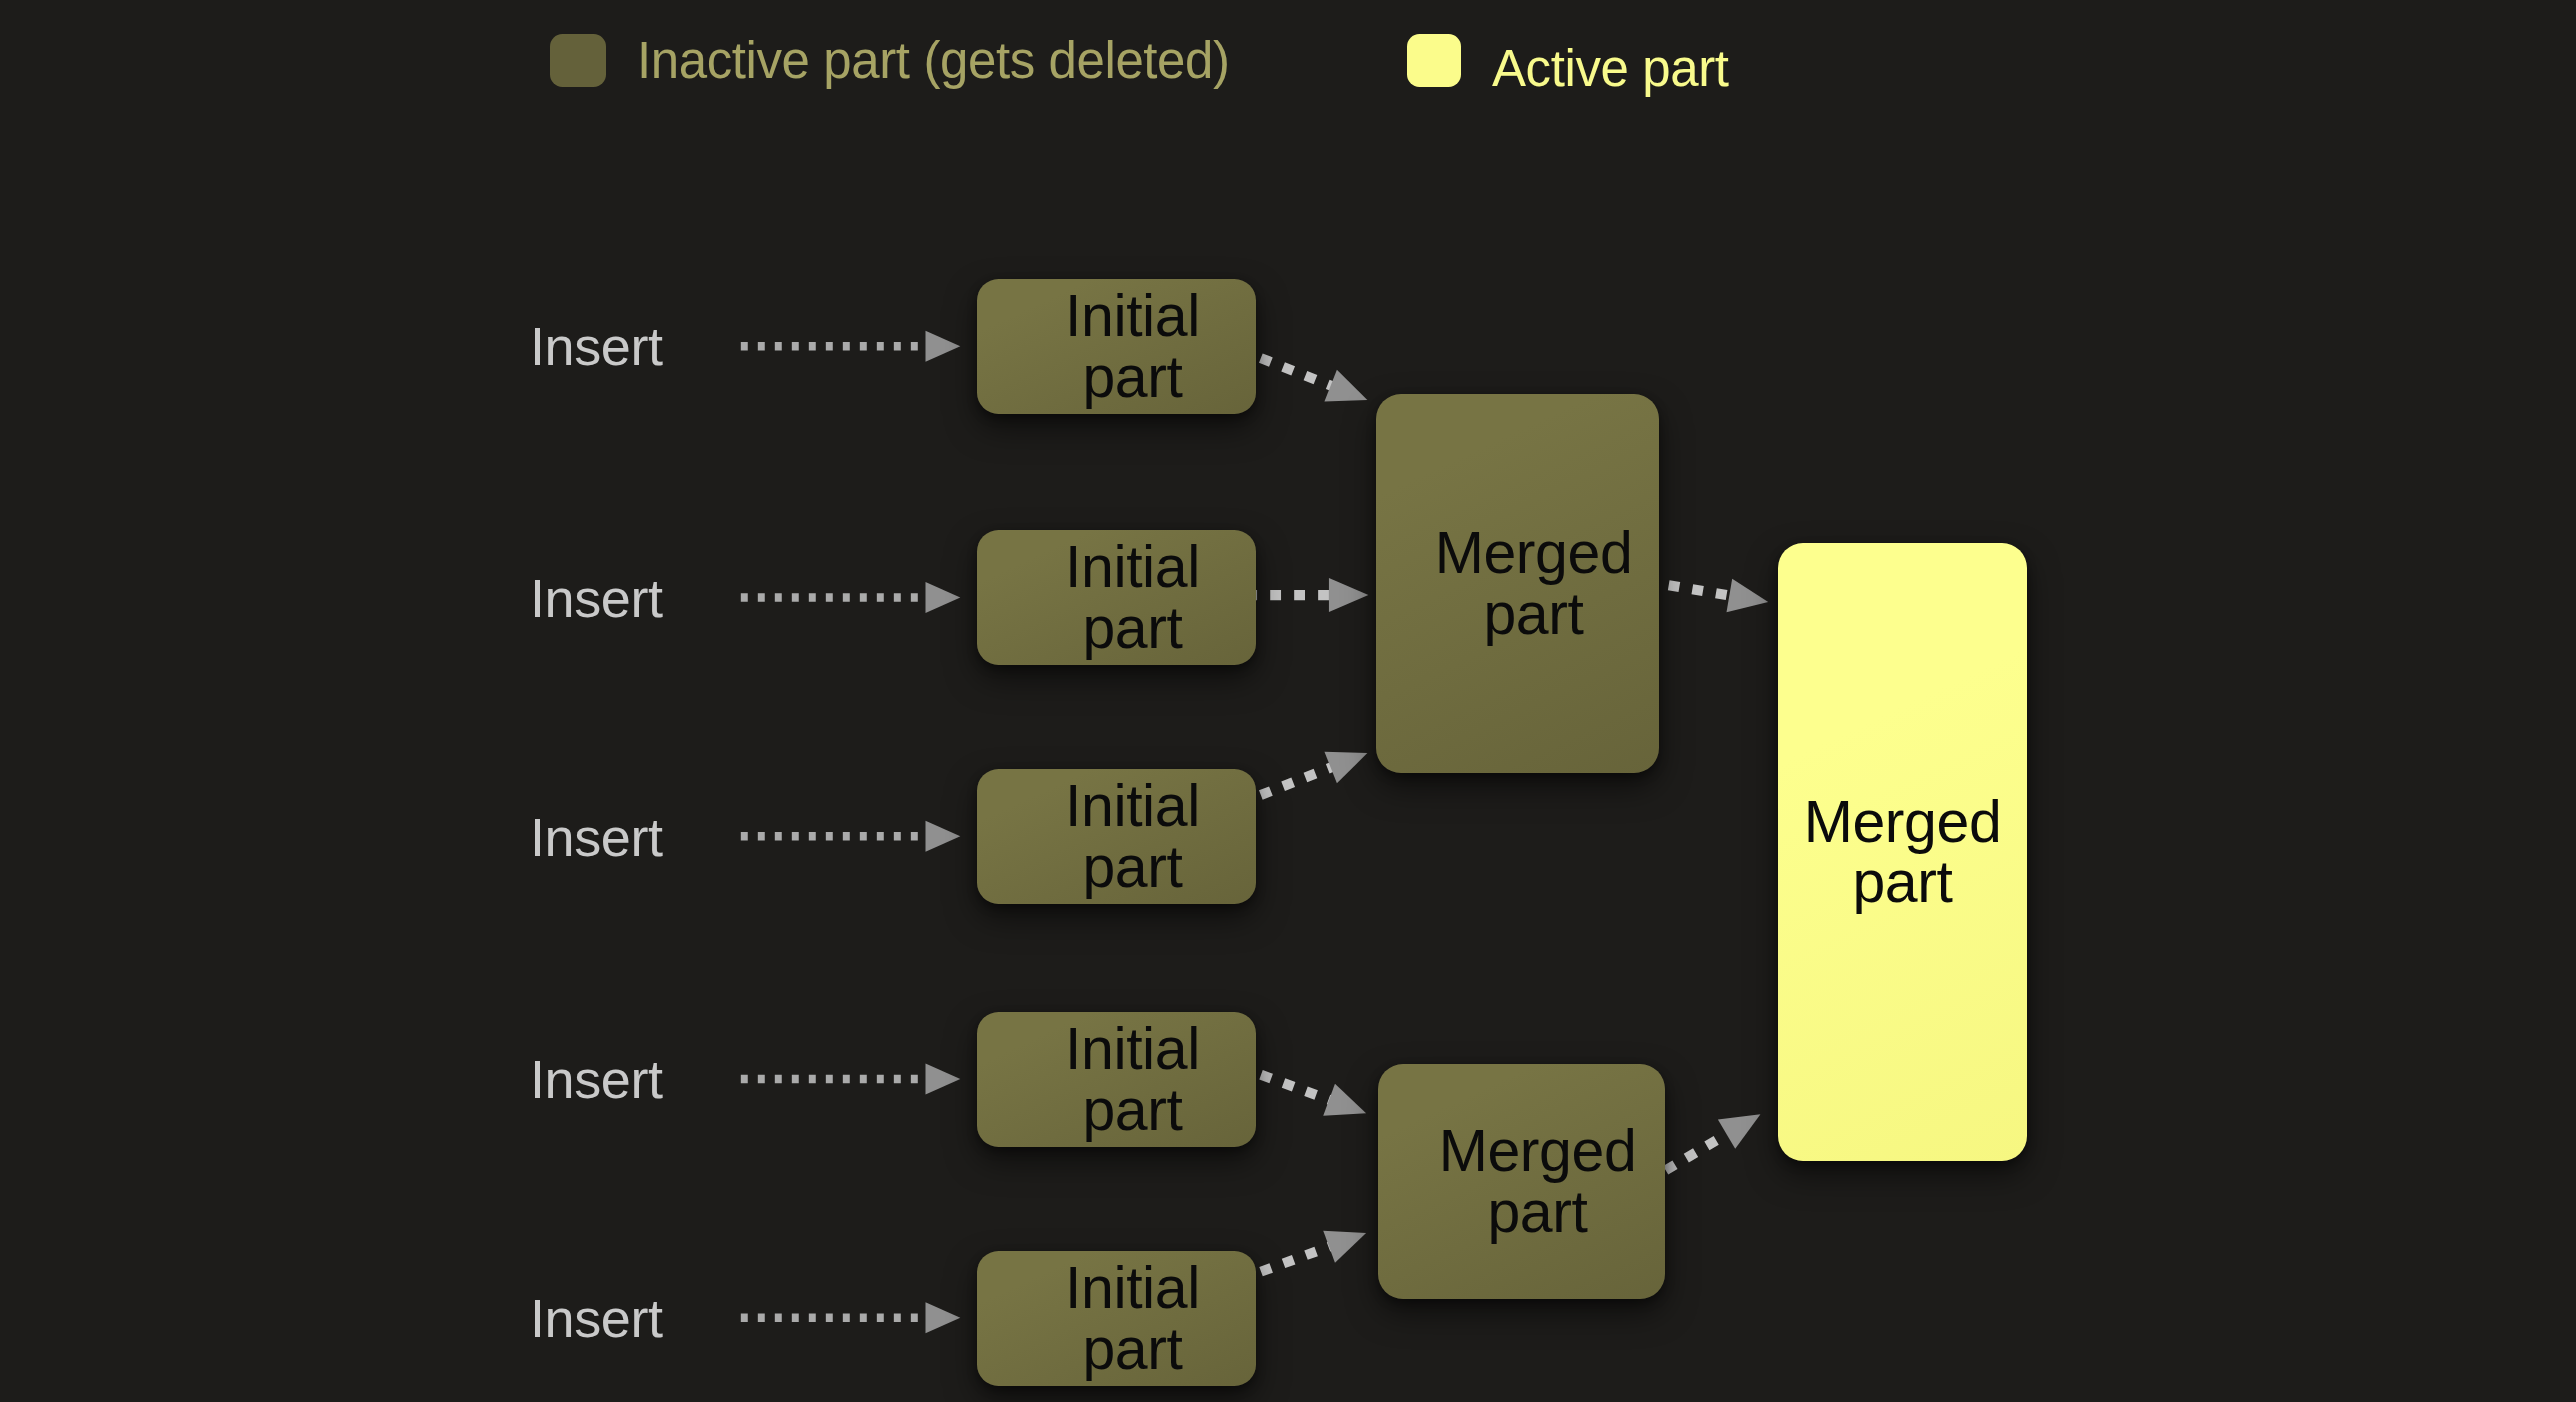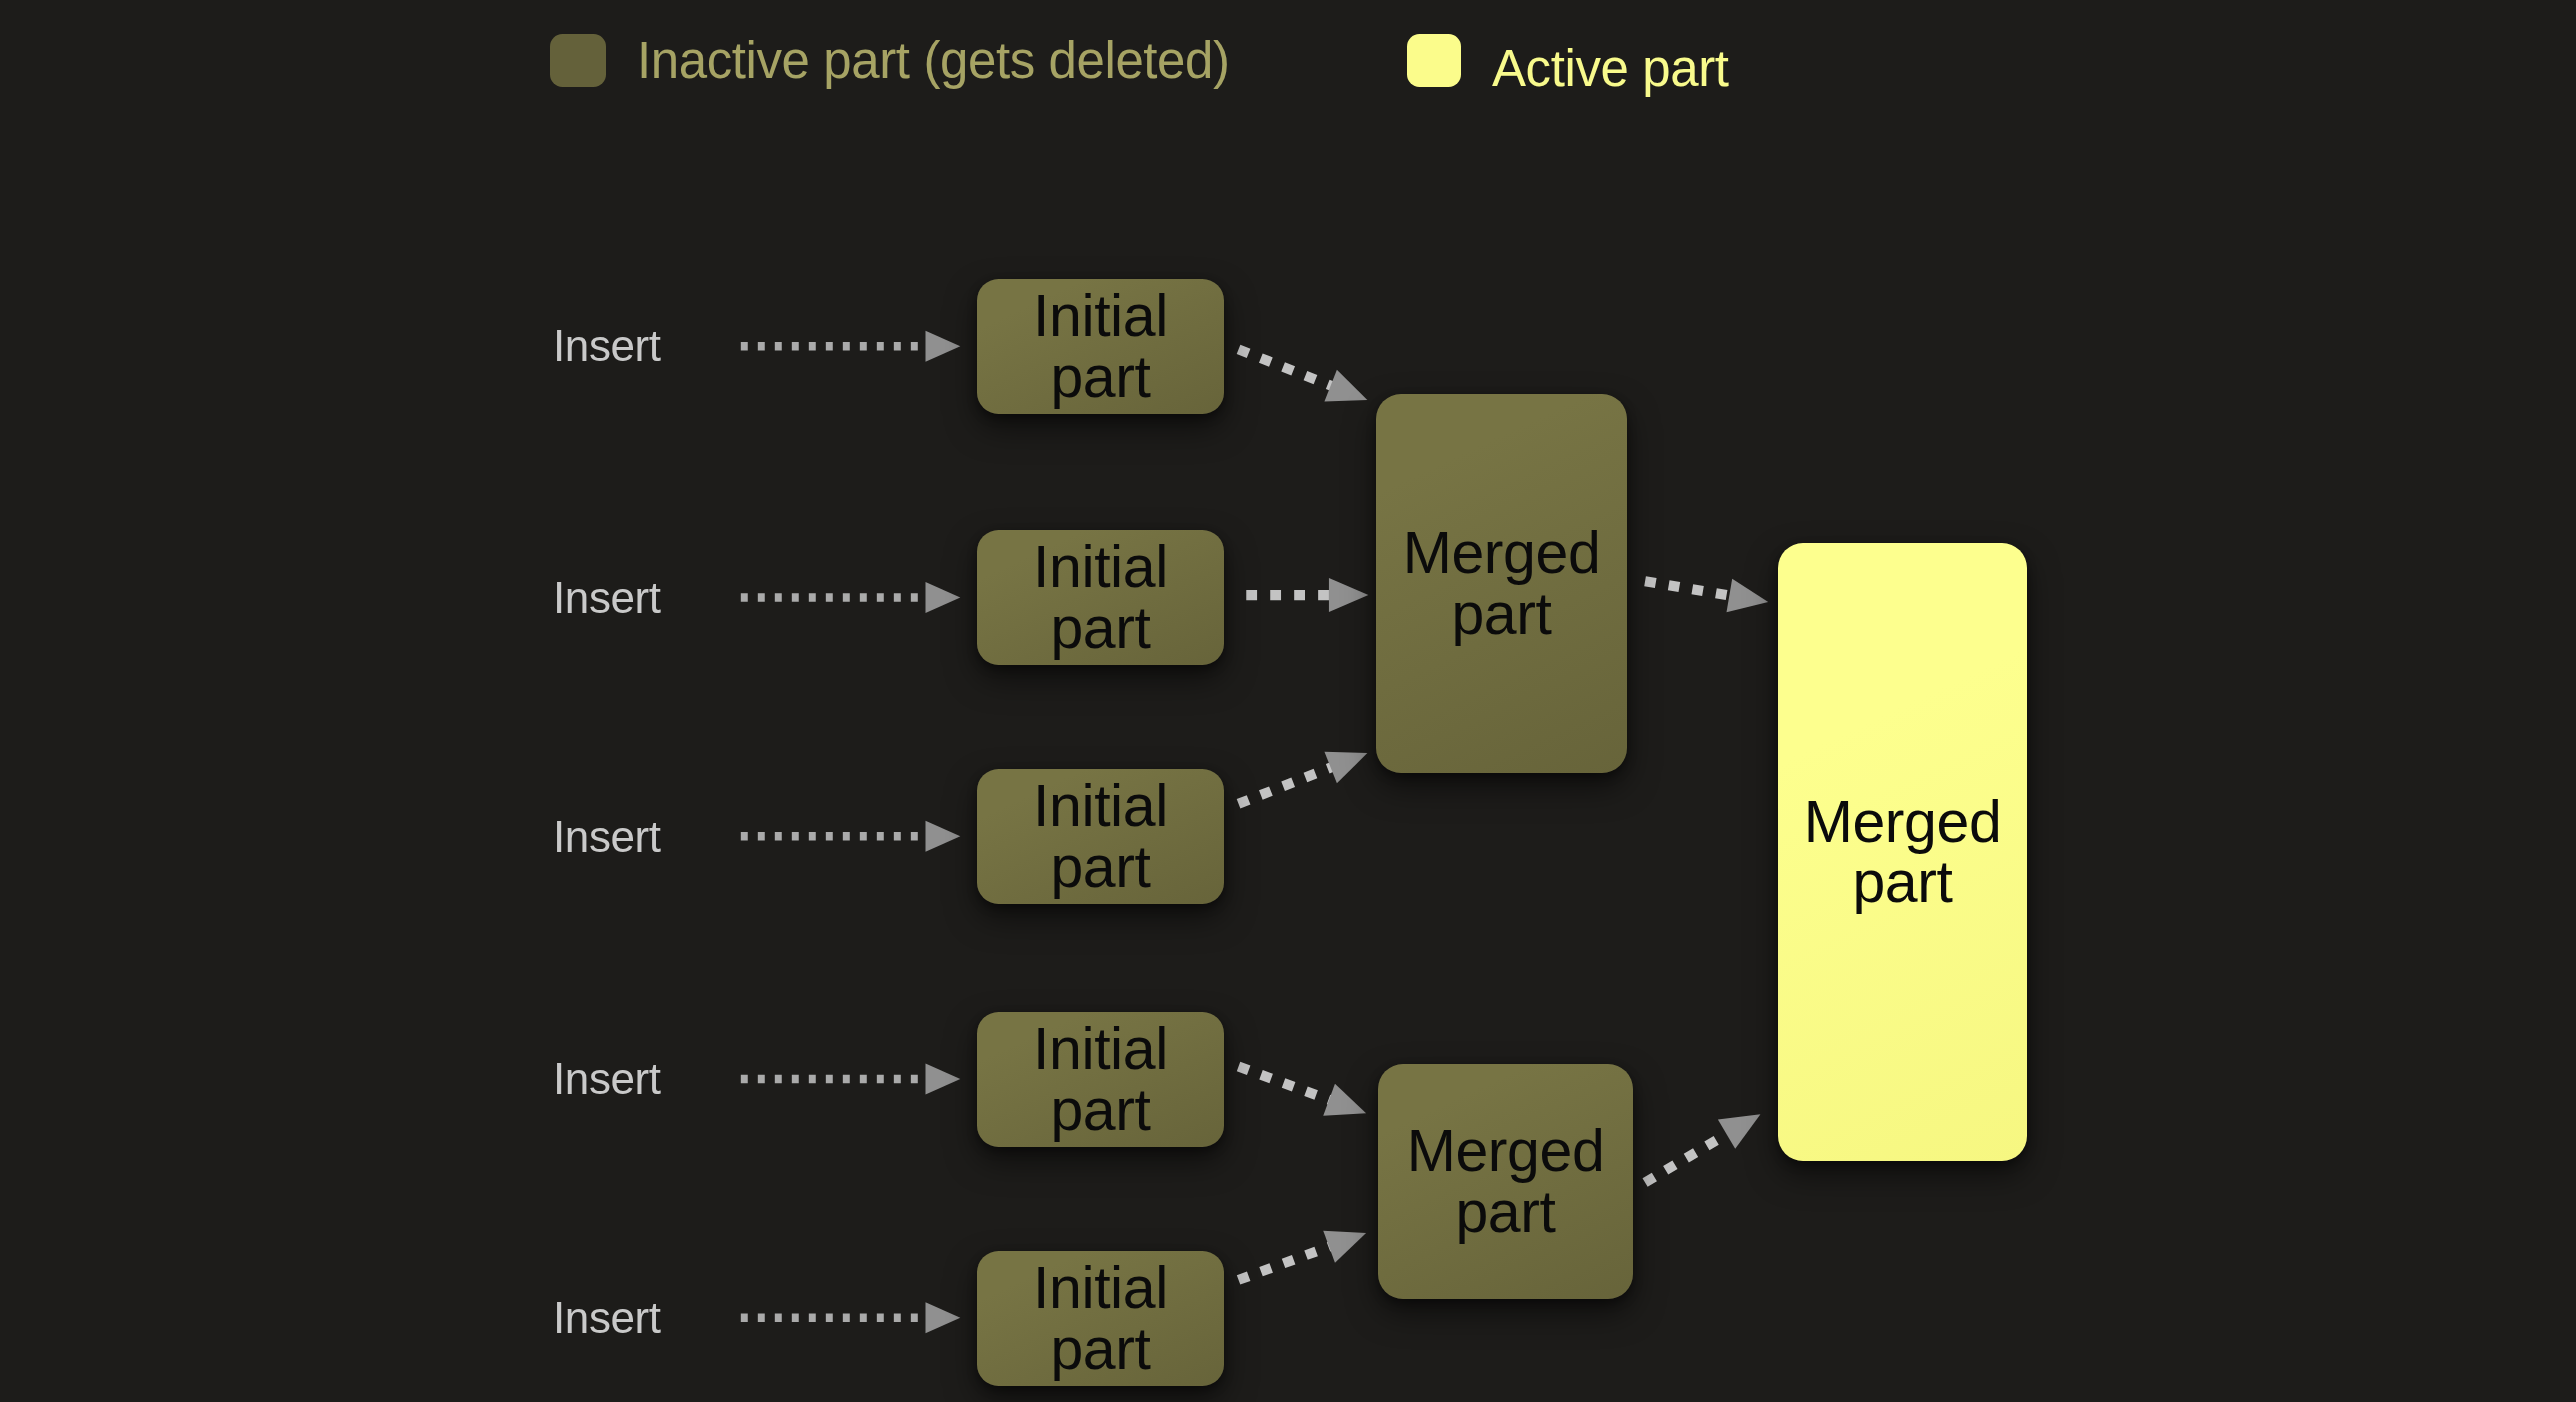--- a/index.html
+++ b/index.html
@@ -33,35 +33,36 @@
   #legend-swatch-inactive{left:550px;top:34px;width:56px;height:53px;background:var(--legend-inactive-swatch);}
   #legend-swatch-active{left:1407px;top:34px;width:54px;height:53px;background:var(--legend-active-swatch);}
   .legend-label{
     position:absolute;top:28px;height:65px;line-height:65px;
     font-size:51px;letter-spacing:-0.4px;white-space:nowrap;
   }
   #legend-label-inactive{left:637px;color:var(--legend-inactive-text);}
   #legend-label-active{left:1492px;color:var(--legend-active-text);margin-top:8px;}
   
   .insert-label{
-    position:absolute;left:553px;height:62px;line-height:62px;
-    font-size:44px;letter-spacing:-0.4px;color:var(--insert-text);white-space:nowrap;
+    position:absolute;left:530px;height:62px;line-height:62px;
+    font-size:54px;letter-spacing:-0.4px;color:var(--insert-text);white-space:nowrap;
   }
   #insert-1{top:315px;} #insert-2{top:567px;} #insert-3{top:806px;}
   #insert-4{top:1048px;} #insert-5{top:1287px;}
   
   .node{
     position:absolute;display:flex;align-items:center;justify-content:center;
     text-align:center;color:var(--node-text);
     font-size:59px;line-height:1.02;letter-spacing:-0.4px;
     border-radius:21.6px;
     box-shadow:0 14px 31px rgba(0,0,0,0.50),0 3.9px 9.3px rgba(0,0,0,0.35);
   }
   .node--inactive{
     background:linear-gradient(155deg,var(--node-inactive) 20%,var(--node-inactive-dark) 100%);
+    padding-left:32px;
   }
   .node--active{
     background:linear-gradient(155deg,var(--node-active) 30%,var(--node-active-dark) 100%);
   }
   .node span{display:block;width:90%;}
   #initial-1{left:977px;top:279px;width:247px;height:135px;}
   #initial-2{left:977px;top:530px;width:247px;height:135px;}
   #initial-3{left:977px;top:769px;width:247px;height:135px;}
   #initial-4{left:977px;top:1012px;width:247px;height:135px;}
   #initial-5{left:977px;top:1251px;width:247px;height:135px;}

